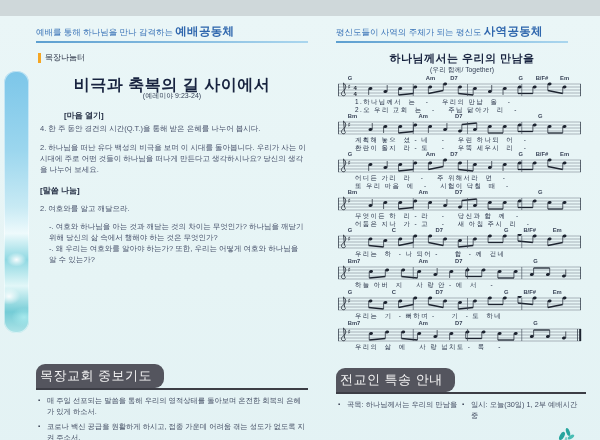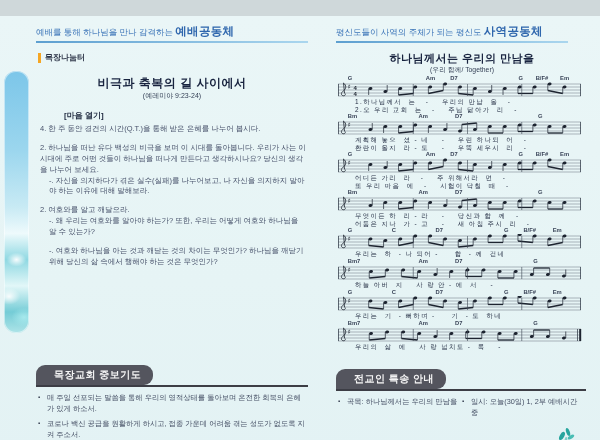--- a/index.html
+++ b/index.html
@@ -24,38 +24,38 @@
   .col{position:absolute;top:0;height:440px;}
   .col.left{left:36px;width:272px;}
   .col.right{left:336px;width:252px;}
 
   .col-header{position:absolute;top:8px;left:0;font-size:8.5px;color:#3b74b8;white-space:nowrap;}
   .col-header .hdr-strong{font-size:11.5px;font-weight:bold;color:#2e66ad;letter-spacing:.3px;}
   .hdr-line{position:absolute;top:25px;left:0;height:2px;background:linear-gradient(90deg,#5d9fd0,#aad6ee);}
   .col.left .hdr-line{width:272px;}
   .col.right .hdr-line{width:232px;}
 
-  .tag{position:absolute;top:36px;left:2px;display:flex;align-items:center;font-size:8px;font-weight:bold;color:#2b3346;}
+  .tag{position:absolute;top:36px;left:2px;display:flex;align-items:center;font-size:8px;font-weight:normal;color:#2b3346;}
   .tag-bar{display:inline-block;width:3px;height:10px;background:#f5a623;margin-right:4px;}
 
-  .sermon-title{position:absolute;top:59px;left:0;width:272px;text-align:center;font-size:12px;font-weight:bold;color:#18233f;letter-spacing:.5px;}
+  .sermon-title{position:absolute;top:59px;left:0;width:272px;text-align:center;font-size:16px;font-weight:bold;color:#18233f;letter-spacing:.5px;}
   .sermon-scripture{position:absolute;top:75px;left:0;width:272px;text-align:center;font-size:7px;color:#333f55;}
 
   #left-blocks{position:absolute;top:94px;left:4px;width:266px;}
   .block-heading{font-size:8px;font-weight:bold;color:#222c42;margin:9px 0 3px 0;}
   #left-blocks .block-heading:first-child{margin-top:0;padding-left:24px;}
   .block-line{font-size:7.5px;line-height:1.45;color:#47516a;}
   .block-line.ind{padding-left:9px;}
   .block-line.gap{margin-top:8px;}
 
   .badge-box{position:absolute;left:0;}
   .col.left .badge-box{top:348px;width:272px;}
   .col.right .badge-box{top:352px;width:250px;}
-  .badge{display:inline-block;background:#54555e;color:#f4f4f4;font-size:10px;font-weight:bold;
-         padding:3px 12px 3px 18px;border-radius:9px 9px 9px 0;letter-spacing:.5px;}
+  .badge{display:inline-block;background:#54555e;color:#f4f4f4;font-size:13px;font-weight:normal;
+         padding:3px 12px 3px 4px;border-radius:9px 9px 9px 0;letter-spacing:.5px;}
   .badge-rule{height:2px;background:#3c3d45;margin-top:0;}
   .badge-box ul{list-style:none;margin:6px 0 0 2px;padding:0;}
   .badge-box li{font-size:7.3px;line-height:1.45;color:#454f64;margin-bottom:5px;padding-left:9px;position:relative;}
   .badge-box li::before{content:"▪";position:absolute;left:0;top:0;font-size:6px;color:#3a4254;}
   .special-row{display:flex;margin:6px 0 0 2px;}
   .special-row .half{width:50%;}
   .special-row .bullet-item, .special-full .bullet-item{
      font-size:7.3px;color:#454f64;position:relative;padding-left:9px;line-height:1.45;display:block;}
   .special-row .bullet-item::before,.special-full .bullet-item::before{
      content:"▪";position:absolute;left:0;top:0;font-size:6px;color:#3a4254;}
@@ -91,24 +91,24 @@
       <span>목장나눔터</span>
     </div>
 
     <div class="sermon-title">비극과 축복의 길 사이에서</div>
     <div class="sermon-scripture">(예레미야 9:23-24)</div>
 
     <div id="left-blocks">
         <div class="block-heading">[마음 열기]</div>
         <div class="block-line">4. 한 주 동안 경건의 시간(Q.T.)을 통해 받은 은혜를 나누어 봅시다.</div>
         <div class="block-line gap">2. 하나님을 떠난 유다 백성의 비극을 보며 이 시대를 돌아봅니다. 우리가 사는 이 시대에 주로 어떤 것들이 하나님을 떠나게 만든다고 생각하시나요? 당신의 생각을 나누어 보세요.</div>
-        <div class="block-line ind">-. 자신을 의지하다가 겪은 실수(실패)를 나누어보고, 나 자신을 의지하지 말아야 하는 이유에 대해 말해보라.</div>
+        <div class="block-heading">[말씀 나눔]</div>
         <div class="block-line gap">2. 여호와를 알고 깨달으라.</div>
+        <div class="block-line ind gap">-. 여호와 하나님을 아는 것과 깨닫는 것의 차이는 무엇인가? 하나님을 깨닫기 위해 당신의 삶 속에서 행해야 하는 것은 무엇인가?</div>
         <div class="block-line ind">-. 왜 우리는 여호와를 알아야 하는가? 또한, 우리는 어떻게 여호와 하나님을 알 수 있는가?</div>
-        <div class="block-line ind gap">-. 여호와 하나님을 아는 것과 깨닫는 것의 차이는 무엇인가? 하나님을 깨닫기 위해 당신의 삶 속에서 행해야 하는 것은 무엇인가?</div>
       </div>
 
     <div class="badge-box">
       <div class="badge">목장교회 중보기도</div>
       <div class="badge-rule"></div>
       <ul id="intercession-list">
           <li>매 주일 선포되는 말씀을 통해 우리의 영적상태를 돌아보며 온전한 회복의 은혜가 있게 하소서.</li>
           <li>코로나 백신 공급을 원활하게 하시고, 접종 가운데 어려움 겪는 성도가 없도록 지켜 주소서.</li>
         </ul>
     </div>

